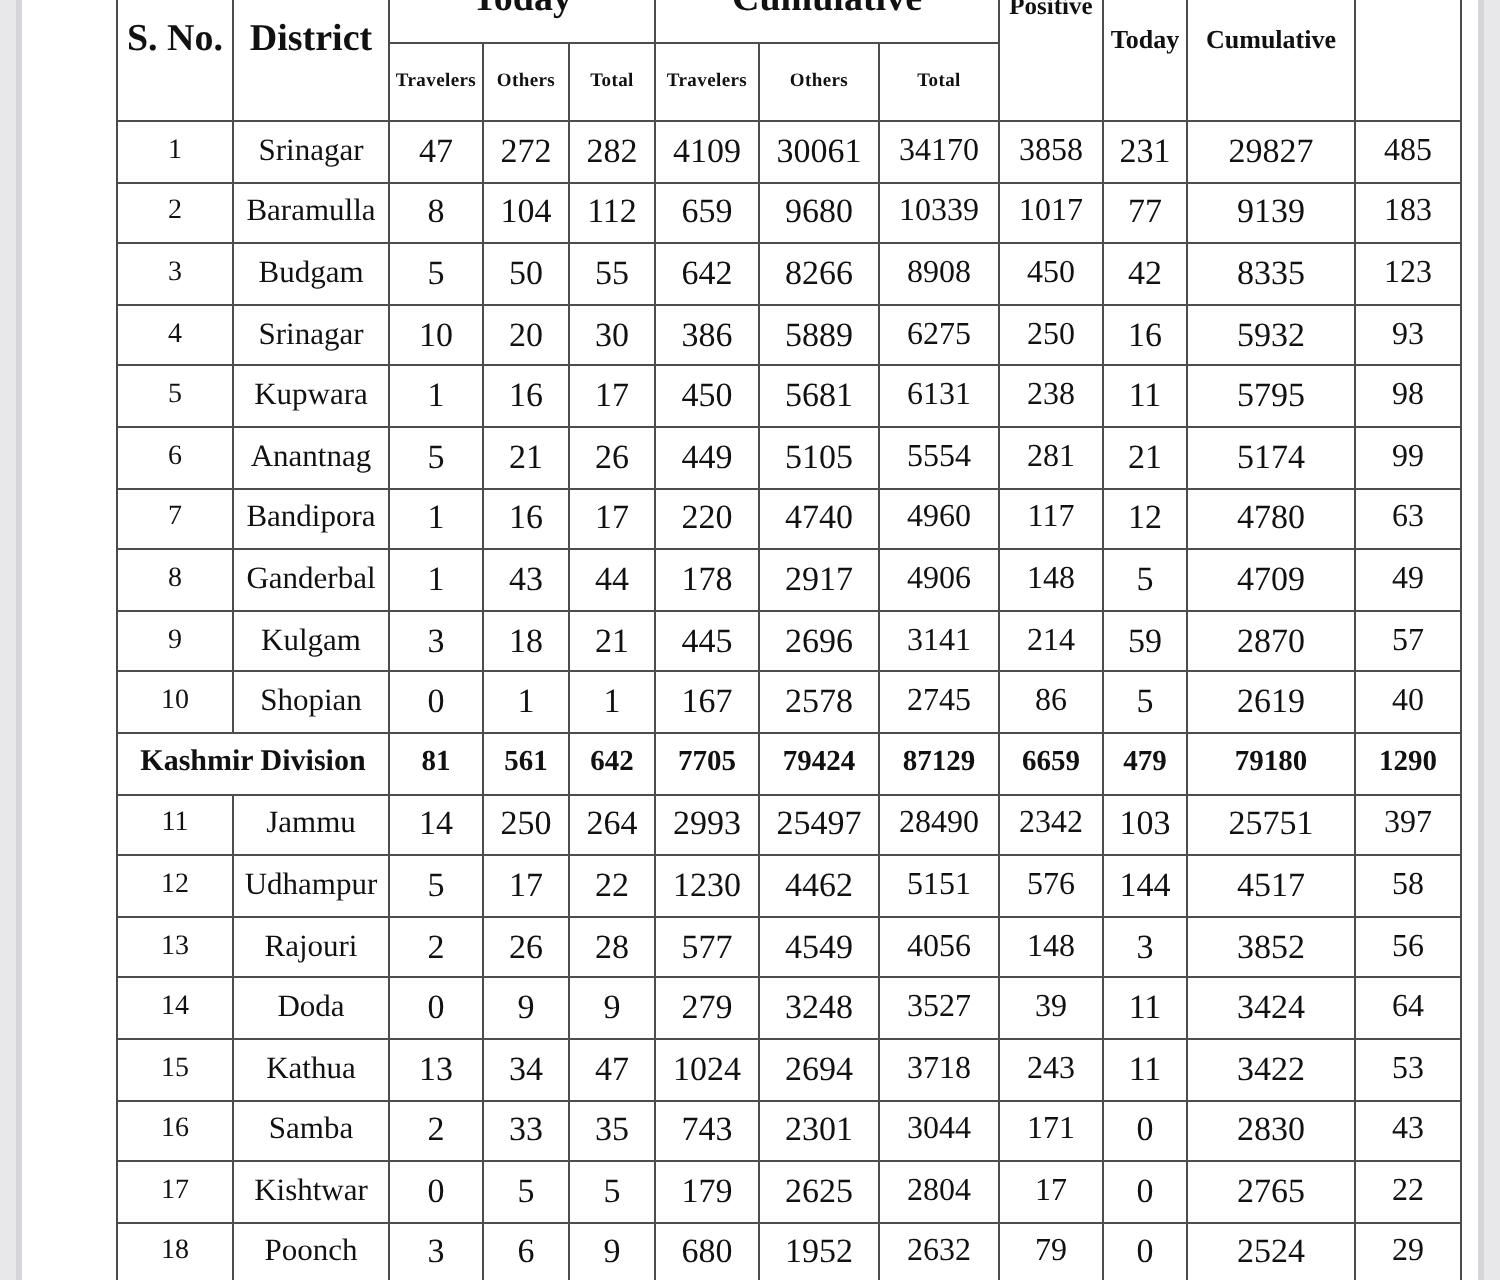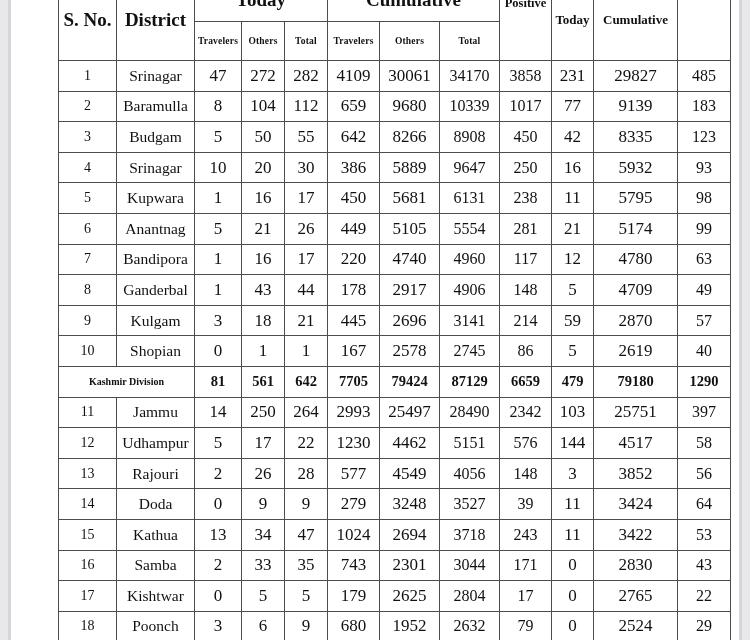--- a/index.html
+++ b/index.html
@@ -98,21 +98,21 @@
   td.district {
     text-align: left;
     padding-left: 9px;
     font-size: 15.5px;
   }
   tr.division-row td {
     font-weight: bold;
   }
   tr.division-row td.division-label {
     text-align: center;
-    font-size: 10px;
+    font-size: 15px;
     padding-left: 0;
   }
   tr.division-row td.num {
     font-size: 14.5px;
     margin-left: 12px;
   }
   td.num-wide { font-size: 16px; margin-top: 19px; }
 
   
   tr.faint > td { border-top-color: #8d8d8d; }
@@ -209,21 +209,21 @@
             <td class="cell num-wide">123</td>
           </tr>
           <tr>
             <td class="cell serial">4</td>
             <td class="cell district">Srinagar</td>
             <td class="cell">10</td>
             <td class="cell">20</td>
             <td class="cell">30</td>
             <td class="cell">386</td>
             <td class="cell">5889</td>
-            <td class="cell num-wide">9647</td>
+            <td class="cell num-wide">6275</td>
             <td class="cell num-wide">250</td>
             <td class="cell">16</td>
             <td class="cell">5932</td>
             <td class="cell num-wide">93</td>
           </tr>
           <tr class="faint">
             <td class="cell serial">5</td>
             <td class="cell district">Kupwara</td>
             <td class="cell">1</td>
             <td class="cell">16</td>

